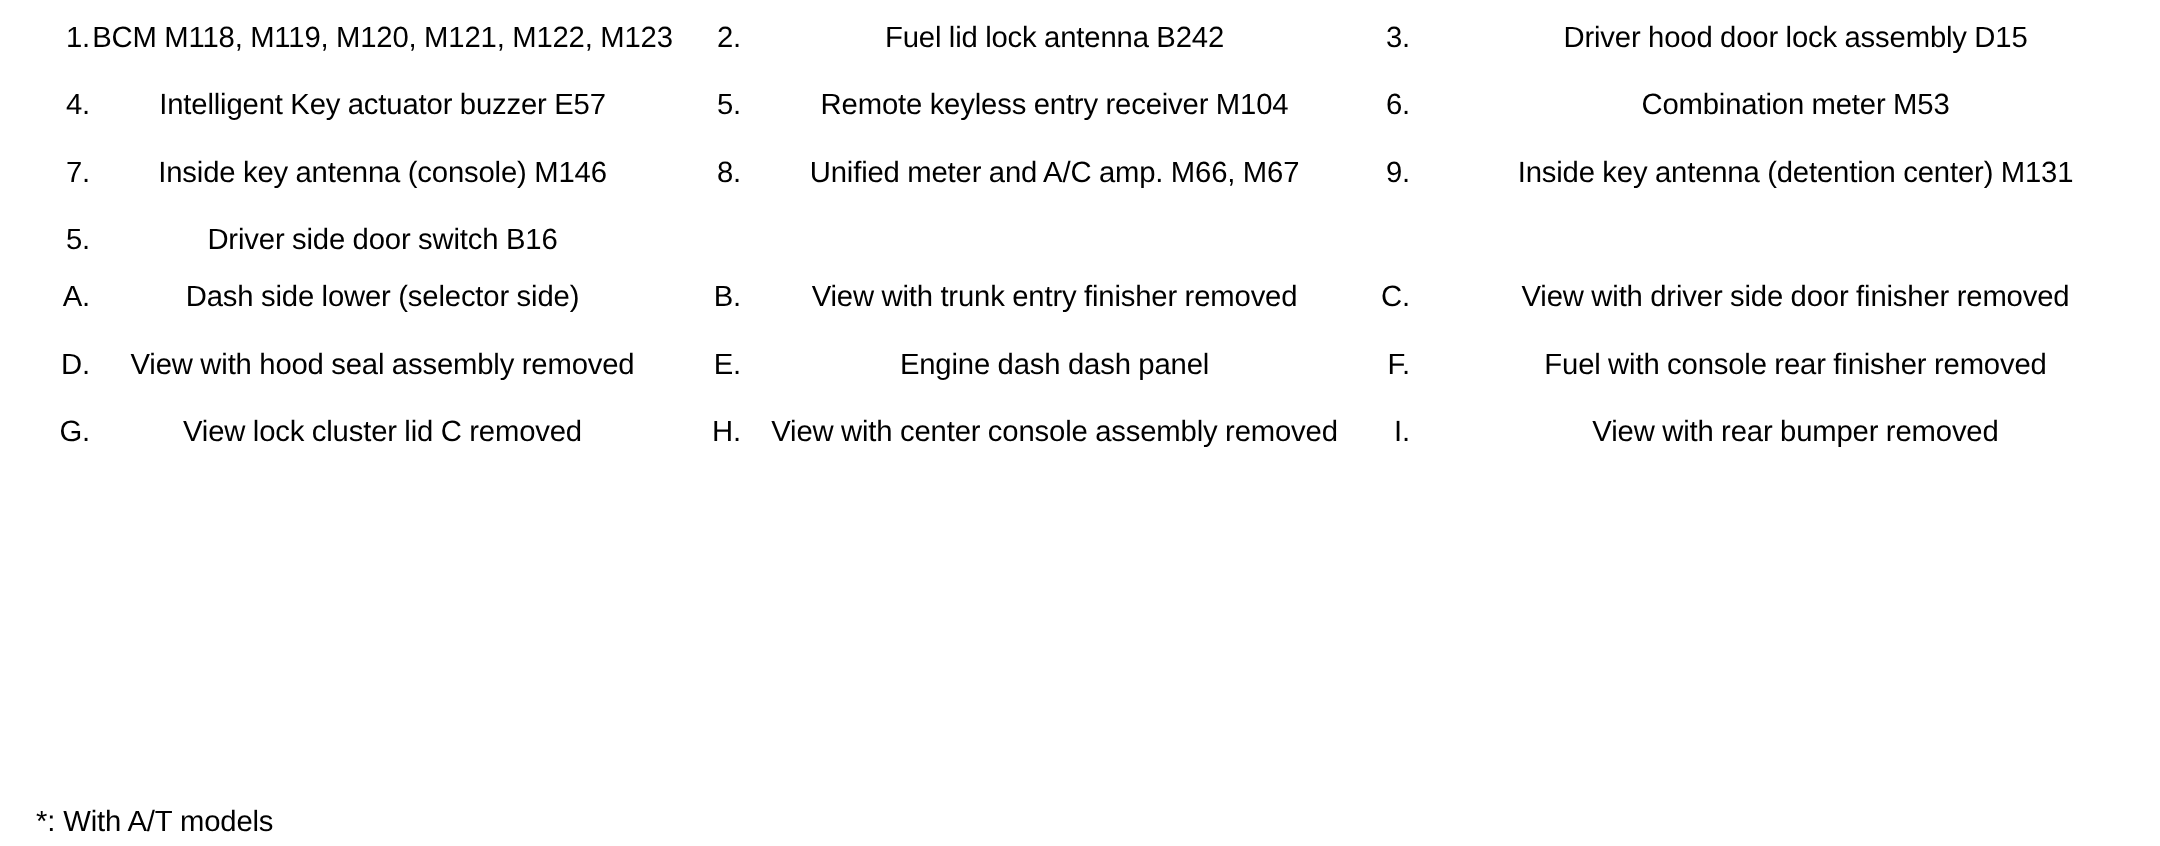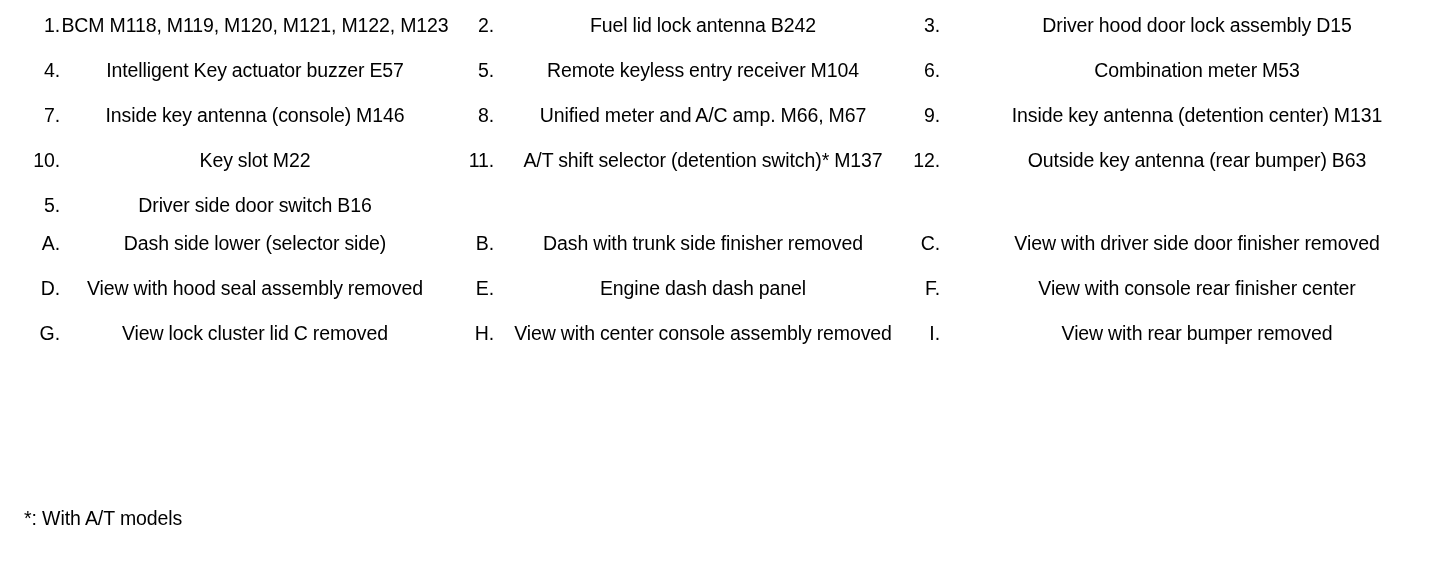--- a/index.html
+++ b/index.html
@@ -60,21 +60,21 @@
     text-align: center;
     padding-right: 12px;
     word-spacing: -0.3px;
   }
 
   .label.empty, .marker.empty { visibility: hidden; }
 
   .footnote {
     position: absolute;
     left: 24px;
-    top: 505px;
+    top: 535px;
     font-size: 19.5px;
     line-height: 26px;
     letter-spacing: -0.1px;
     white-space: nowrap;
   }
 </style>
 </head>
 <body>
 
 <div class="legend-page">
@@ -110,54 +110,46 @@
 
       <tr>
         <td class="marker">7.</td>
         <td class="label">Inside key antenna (console) M146</td>
         <td class="marker gap-b">8.</td>
         <td class="label">Unified meter and A/C amp. M66, M67</td>
         <td class="marker gap-c">9.</td>
         <td class="label">Inside key antenna (detention center) M131</td>
       </tr>
 
-      <tr>
-        <td class="marker">10.</td>
-        <td class="label">Key slot M22</td>
-        <td class="marker gap-b">11.</td>
-        <td class="label">A/T shift selector (detention switch)* M137</td>
-        <td class="marker gap-c">12.</td>
-        <td class="label">Outside key antenna (rear bumper) B63</td>
-      </tr>
 
       <tr class="tight">
         <td class="marker">5.</td>
         <td class="label">Driver side door switch B16</td>
         <td class="marker gap-b empty"></td>
         <td class="label empty"></td>
         <td class="marker gap-c empty"></td>
         <td class="label empty"></td>
       </tr>
 
       <tr>
         <td class="marker">A.</td>
         <td class="label">Dash side lower (selector side)</td>
         <td class="marker gap-b">B.</td>
-        <td class="label">Dash with trunk side finisher removed</td>
+        <td class="label">View with trunk entry finisher removed</td>
         <td class="marker gap-c">C.</td>
         <td class="label">View with driver side door finisher removed</td>
       </tr>
 
       <tr>
         <td class="marker">D.</td>
         <td class="label">View with hood seal assembly removed</td>
         <td class="marker gap-b">E.</td>
         <td class="label">Engine dash dash panel</td>
         <td class="marker gap-c">F.</td>
-        <td class="label">View with console rear finisher center</td>
+        <td class="label">Fuel with console rear finisher removed</td>
       </tr>
 
       <tr>
         <td class="marker">G.</td>
         <td class="label">View lock cluster lid C removed</td>
         <td class="marker gap-b">H.</td>
         <td class="label">View with center console assembly removed</td>
         <td class="marker gap-c">I.</td>
         <td class="label">View with rear bumper removed</td>
       </tr>

